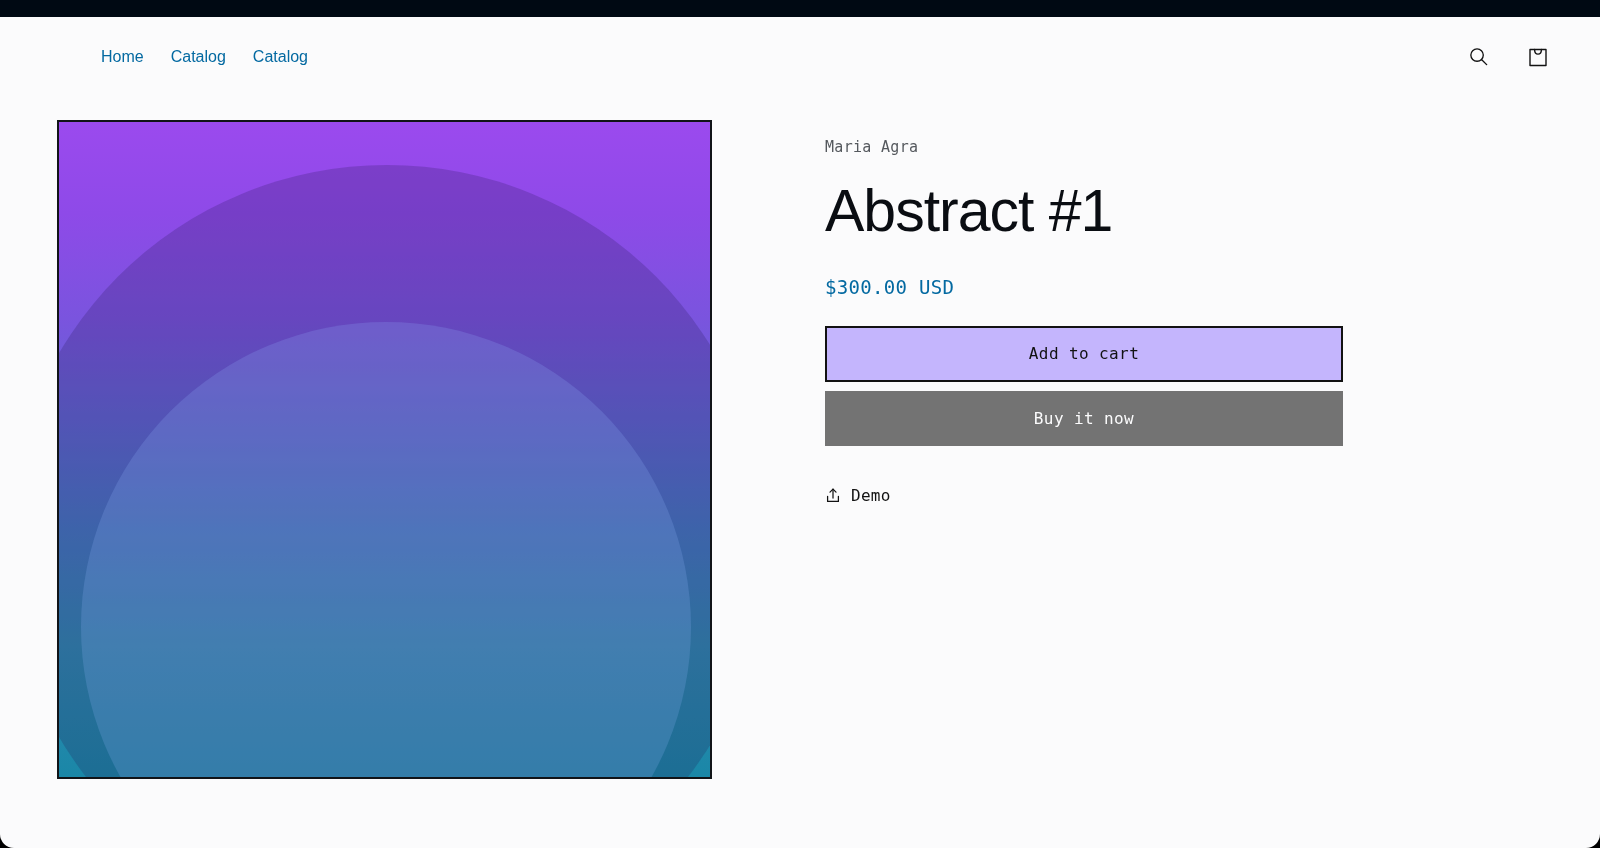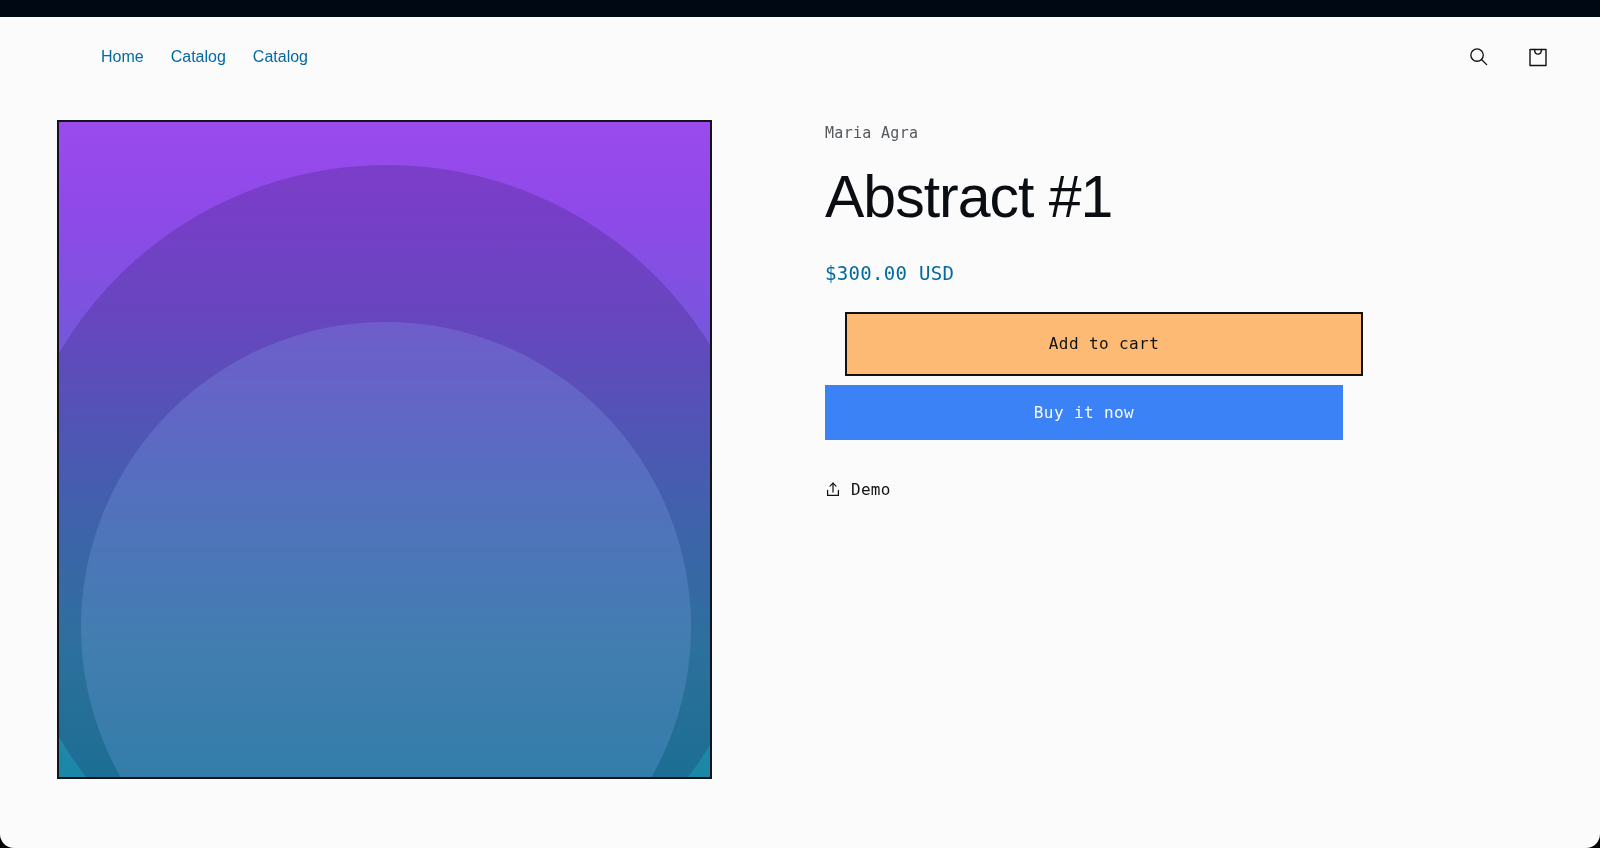--- a/index.html
+++ b/index.html
@@ -155,21 +155,21 @@
 
   .info-column {
     flex: 1;
     padding: 0 0 0 113px;
   }
 
   .vendor {
     font-size: 15px;
     color: #55595E;
     letter-spacing: 0.3px;
-    margin-top: 4px;
+    margin-top: 18px;
   }
 
   .product-title {
     font-family: "Liberation Sans", "DejaVu Sans", sans-serif;
     font-size: 59px;
     font-weight: 400;
     letter-spacing: -1px;
     color: #0A0D12;
     line-height: 1.05;
     margin-top: 25px;
@@ -228,33 +228,32 @@
     width: 518px;
     font-family: "DejaVu Sans Mono", "Liberation Mono", monospace;
     font-size: 16px;
     letter-spacing: 0.4px;
     text-align: center;
     cursor: pointer;
   }
 
   .btn-add-to-cart {
     margin-top: 28px;
-    height: 64px;
+    height: 56px;
     line-height: 52px;
-    background: #fdba74;
+    background: #c4b5fd;
     border: 2px solid #121212;
     color: #121212;
-    margin-left: 20px;
   }
 
   .btn-buy-now {
     margin-top: 9px;
     height: 55px;
     line-height: 55px;
-    background: #3b82f6;
+    background: #737373;
     border: none;
     color: #FBFBFC;
   }
 
   .description {
     margin-top: 47px;
     font-size: 16px;
     color: #222629;
     letter-spacing: 0.4px;
   }

